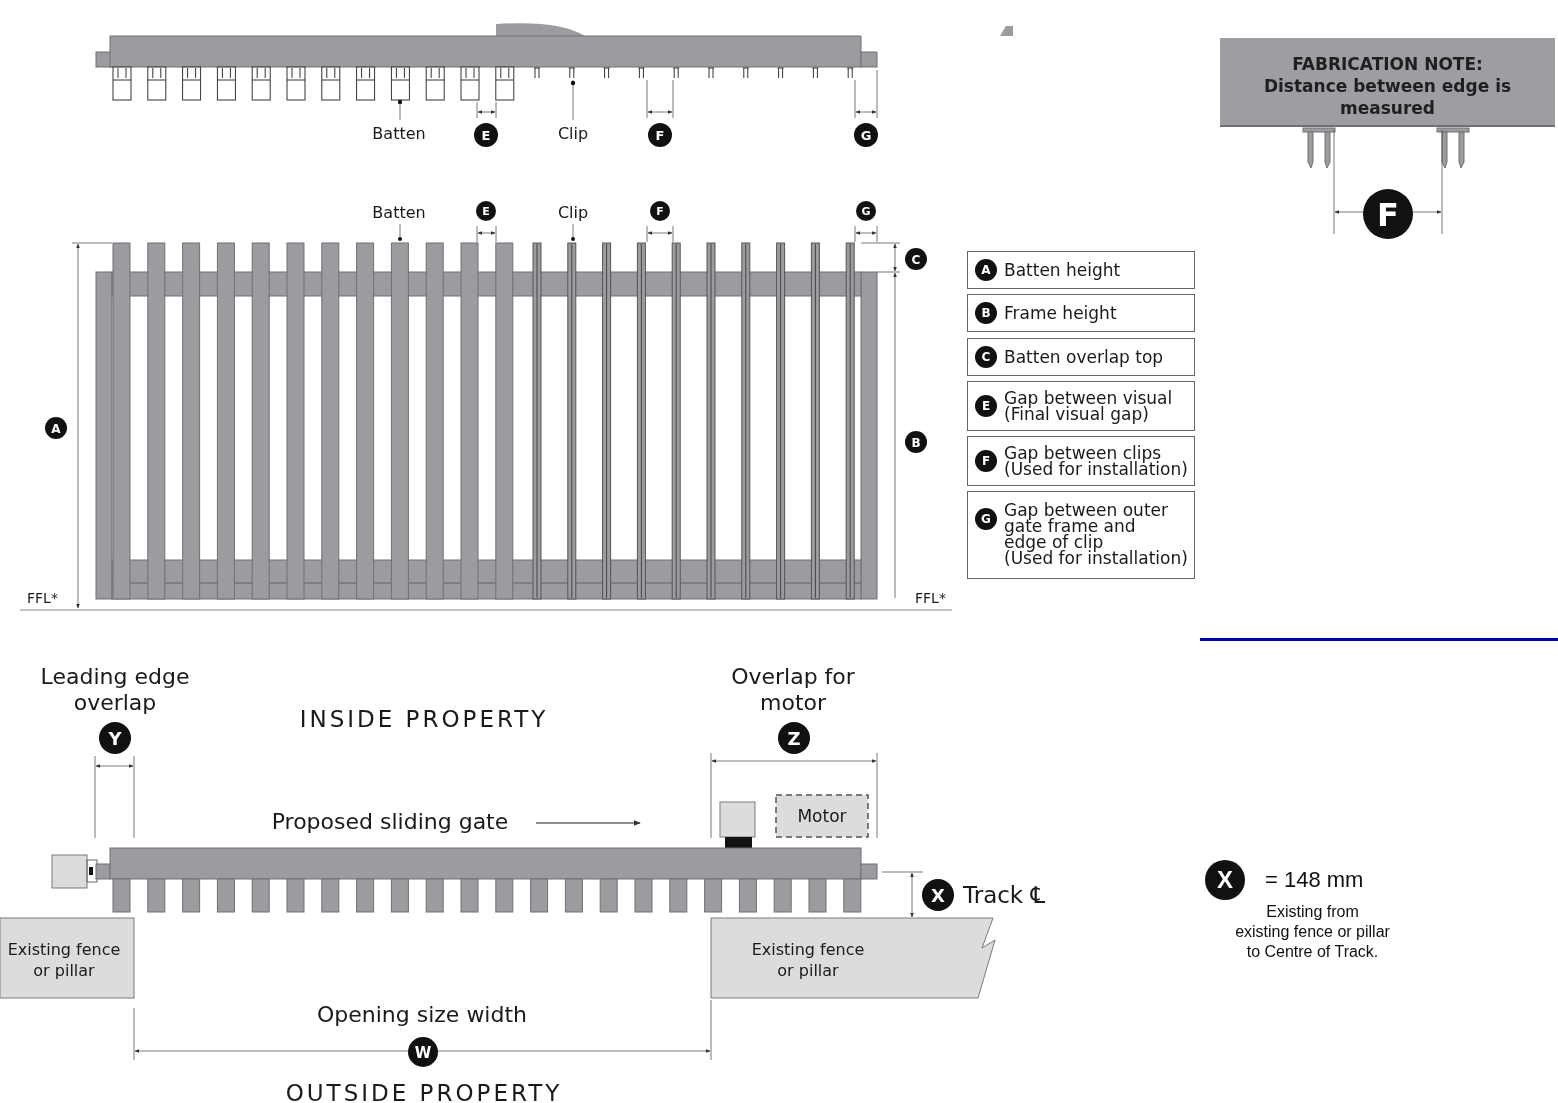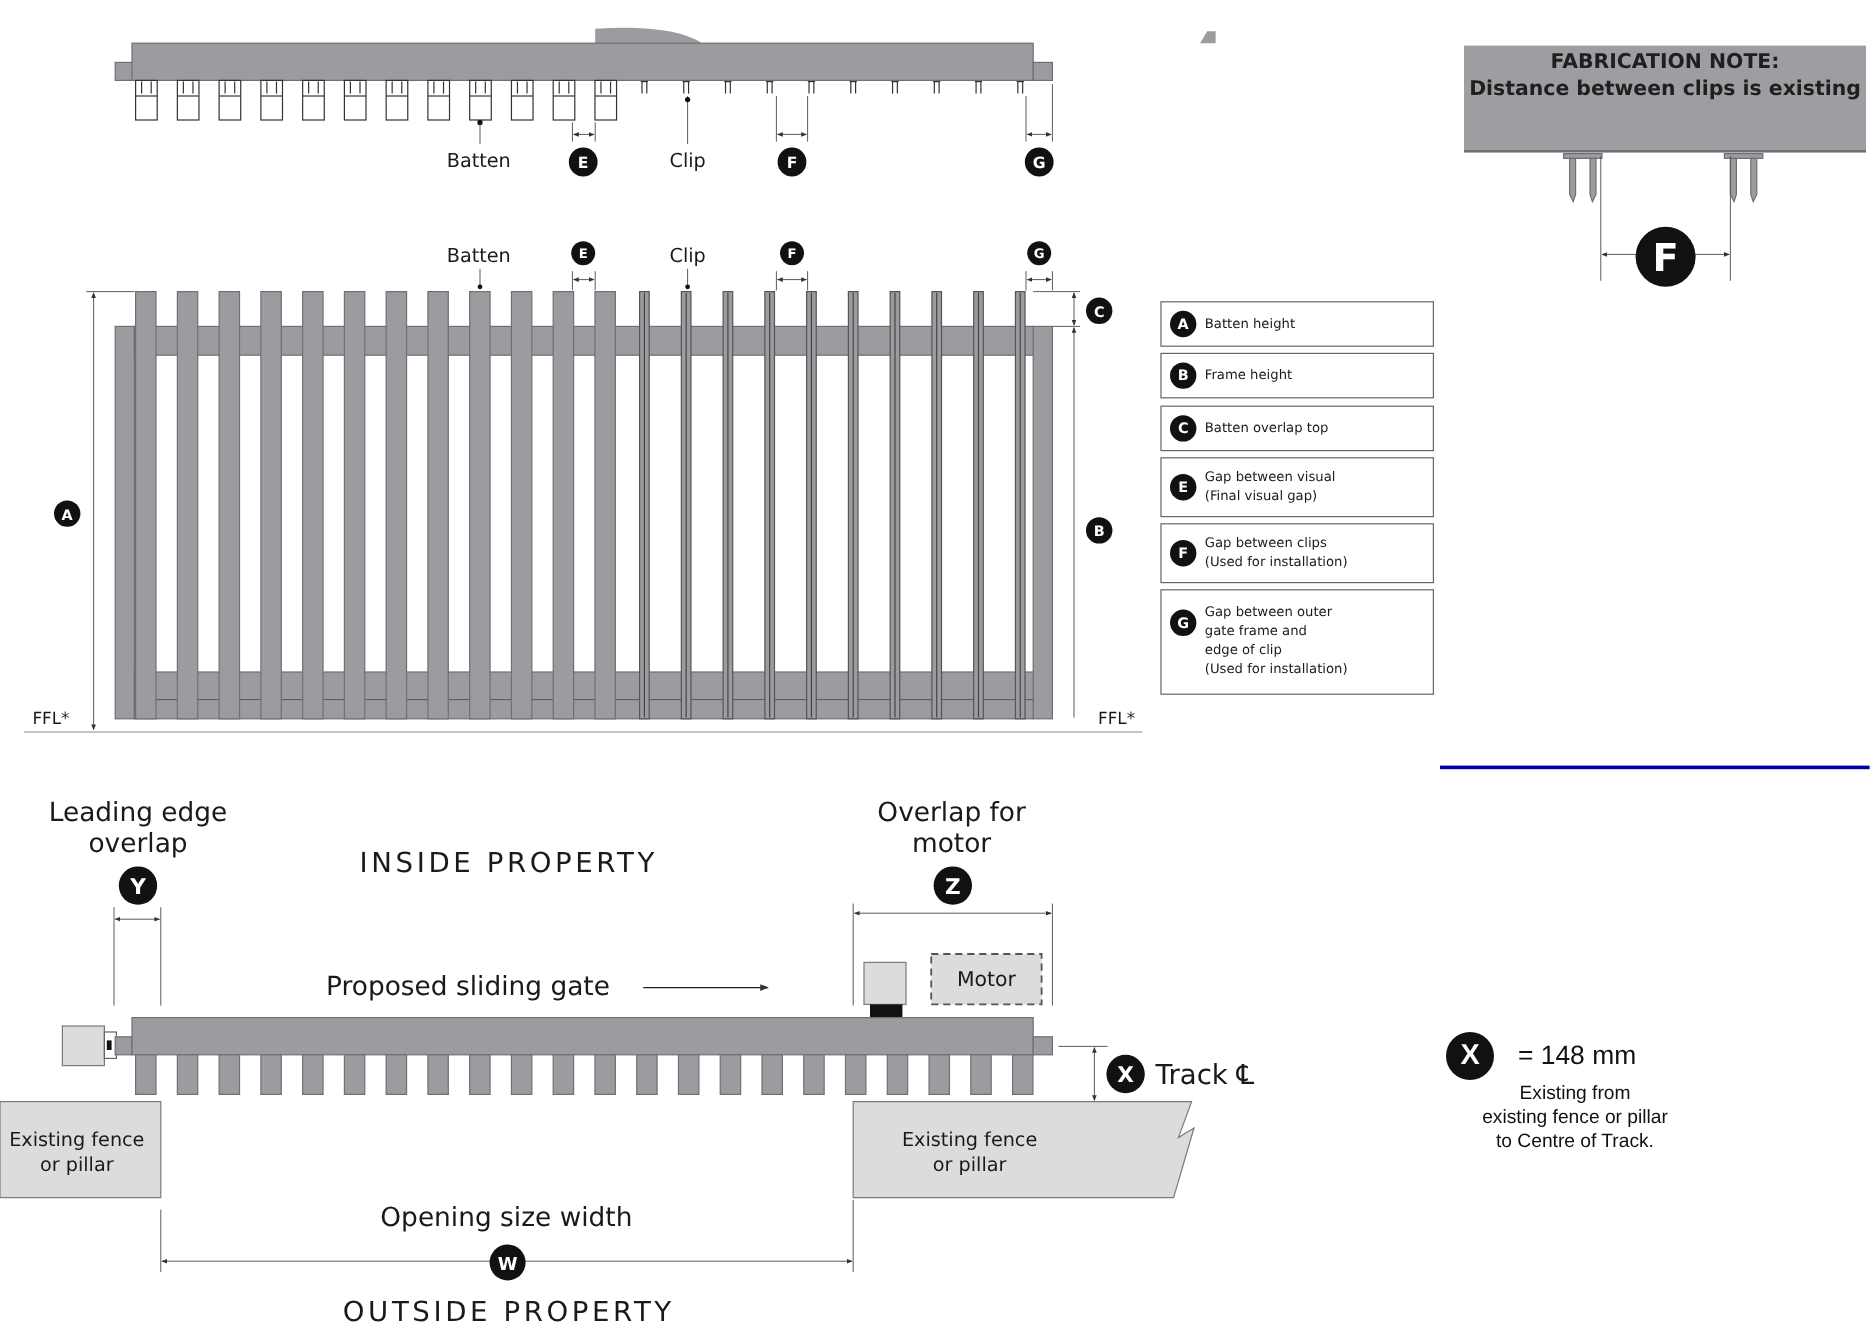--- a/index.html
+++ b/index.html
@@ -9,28 +9,28 @@
   .lbl { font-family: "DejaVu Sans", sans-serif; fill: #1a1a1a; }
   .badge-c { fill: #111111; }
   .badge-t { fill: #ffffff; font-family: "DejaVu Sans", sans-serif; font-weight: bold; }
   .gray { fill: #9b9c9f; stroke: #6f7073; stroke-width: 1; }
   .lightgray { fill: #dcdcdd; stroke: #7a7a7a; stroke-width: 1; }
   .thin { stroke: #555; stroke-width: 0.8; fill: none; }
 
   .note-box { position: absolute; left: 1220px; top: 38px; width: 335px; height: 89px;
               background: #9d9ea1; border-bottom: 2px solid #6f7073; text-align: center;
               font-family: "DejaVu Sans", sans-serif; font-weight: bold; font-size: 17px;
-              line-height: 22px; color: #1f1f1f; padding-top: 3px; box-sizing: border-box; }
+              line-height: 22px; color: #1f1f1f; padding-top: 15px; box-sizing: border-box; }
   .legend { position: absolute; left: 967px; width: 228px; box-sizing: border-box;
             border: 1px solid #666; background: #fff; display: flex; align-items: center; }
   .legend .b { width: 22px; height: 22px; border-radius: 50%; background: #111; color: #fff;
                font-weight: bold; font-size: 12px; display: flex; align-items: center;
                justify-content: center; margin: 0 7px 0 7px; flex: none;
                font-family: "DejaVu Sans", sans-serif; }
-  .legend .t { font-size: 11px; line-height: 16px; color: #1a1a1a;
+  .legend .t { font-size: 17px; line-height: 16px; color: #1a1a1a;
                font-family: "DejaVu Sans", sans-serif; white-space: pre-line; }
   .blue-rule { position: absolute; left: 1200px; top: 638px; width: 358px; height: 3px; background: #0000a8; }
   .x-note { position: absolute; left: 1205px; top: 860px; width: 215px; }
   .x-note .b { position: absolute; left: 0; top: 0; width: 40px; height: 40px; border-radius: 50%;
                background: #111; color: #fff; font-weight: bold; font-size: 24px;
                display: flex; align-items: center; justify-content: center;
                font-family: "Liberation Sans", sans-serif; }
   .x-note .val { position: absolute; left: 60px; top: 7px; font-family: "Liberation Sans", sans-serif;
                  font-weight: normal; font-size: 22px; color: #111; white-space: nowrap; }
   .x-note .desc { position: absolute; left: 0; top: 42px; width: 215px; text-align: center;
@@ -409,21 +409,21 @@
     <line x1="135" y1="1051" x2="710" y2="1051" class="thin" marker-start="url(#arr)" marker-end="url(#arr)"></line>
     <text x="422" y="1022" text-anchor="middle" font-size="22" class="lbl">Opening size width</text>
     <circle cx="423" cy="1052" r="15" class="badge-c"></circle>
     <text x="423" y="1058" text-anchor="middle" font-size="15" class="badge-t">W</text>
     <text x="424" y="1101" text-anchor="middle" font-size="23" letter-spacing="3" class="lbl">OUTSIDE PROPERTY</text>
   </g>
 </svg>
 
 <div class="note-box">
   <div>FABRICATION NOTE:</div>
-  <div>Distance between clips is existing</div>
+  <div>Distance between edge is measured</div>
 </div>
 
 <div class="legend" style="top:251px;height:38px;">
   <span class="b">A</span>
   <span class="t">Batten height</span>
 </div>
 <div class="legend" style="top:294px;height:38px;">
   <span class="b">B</span>
   <span class="t">Frame height</span>
 </div>

